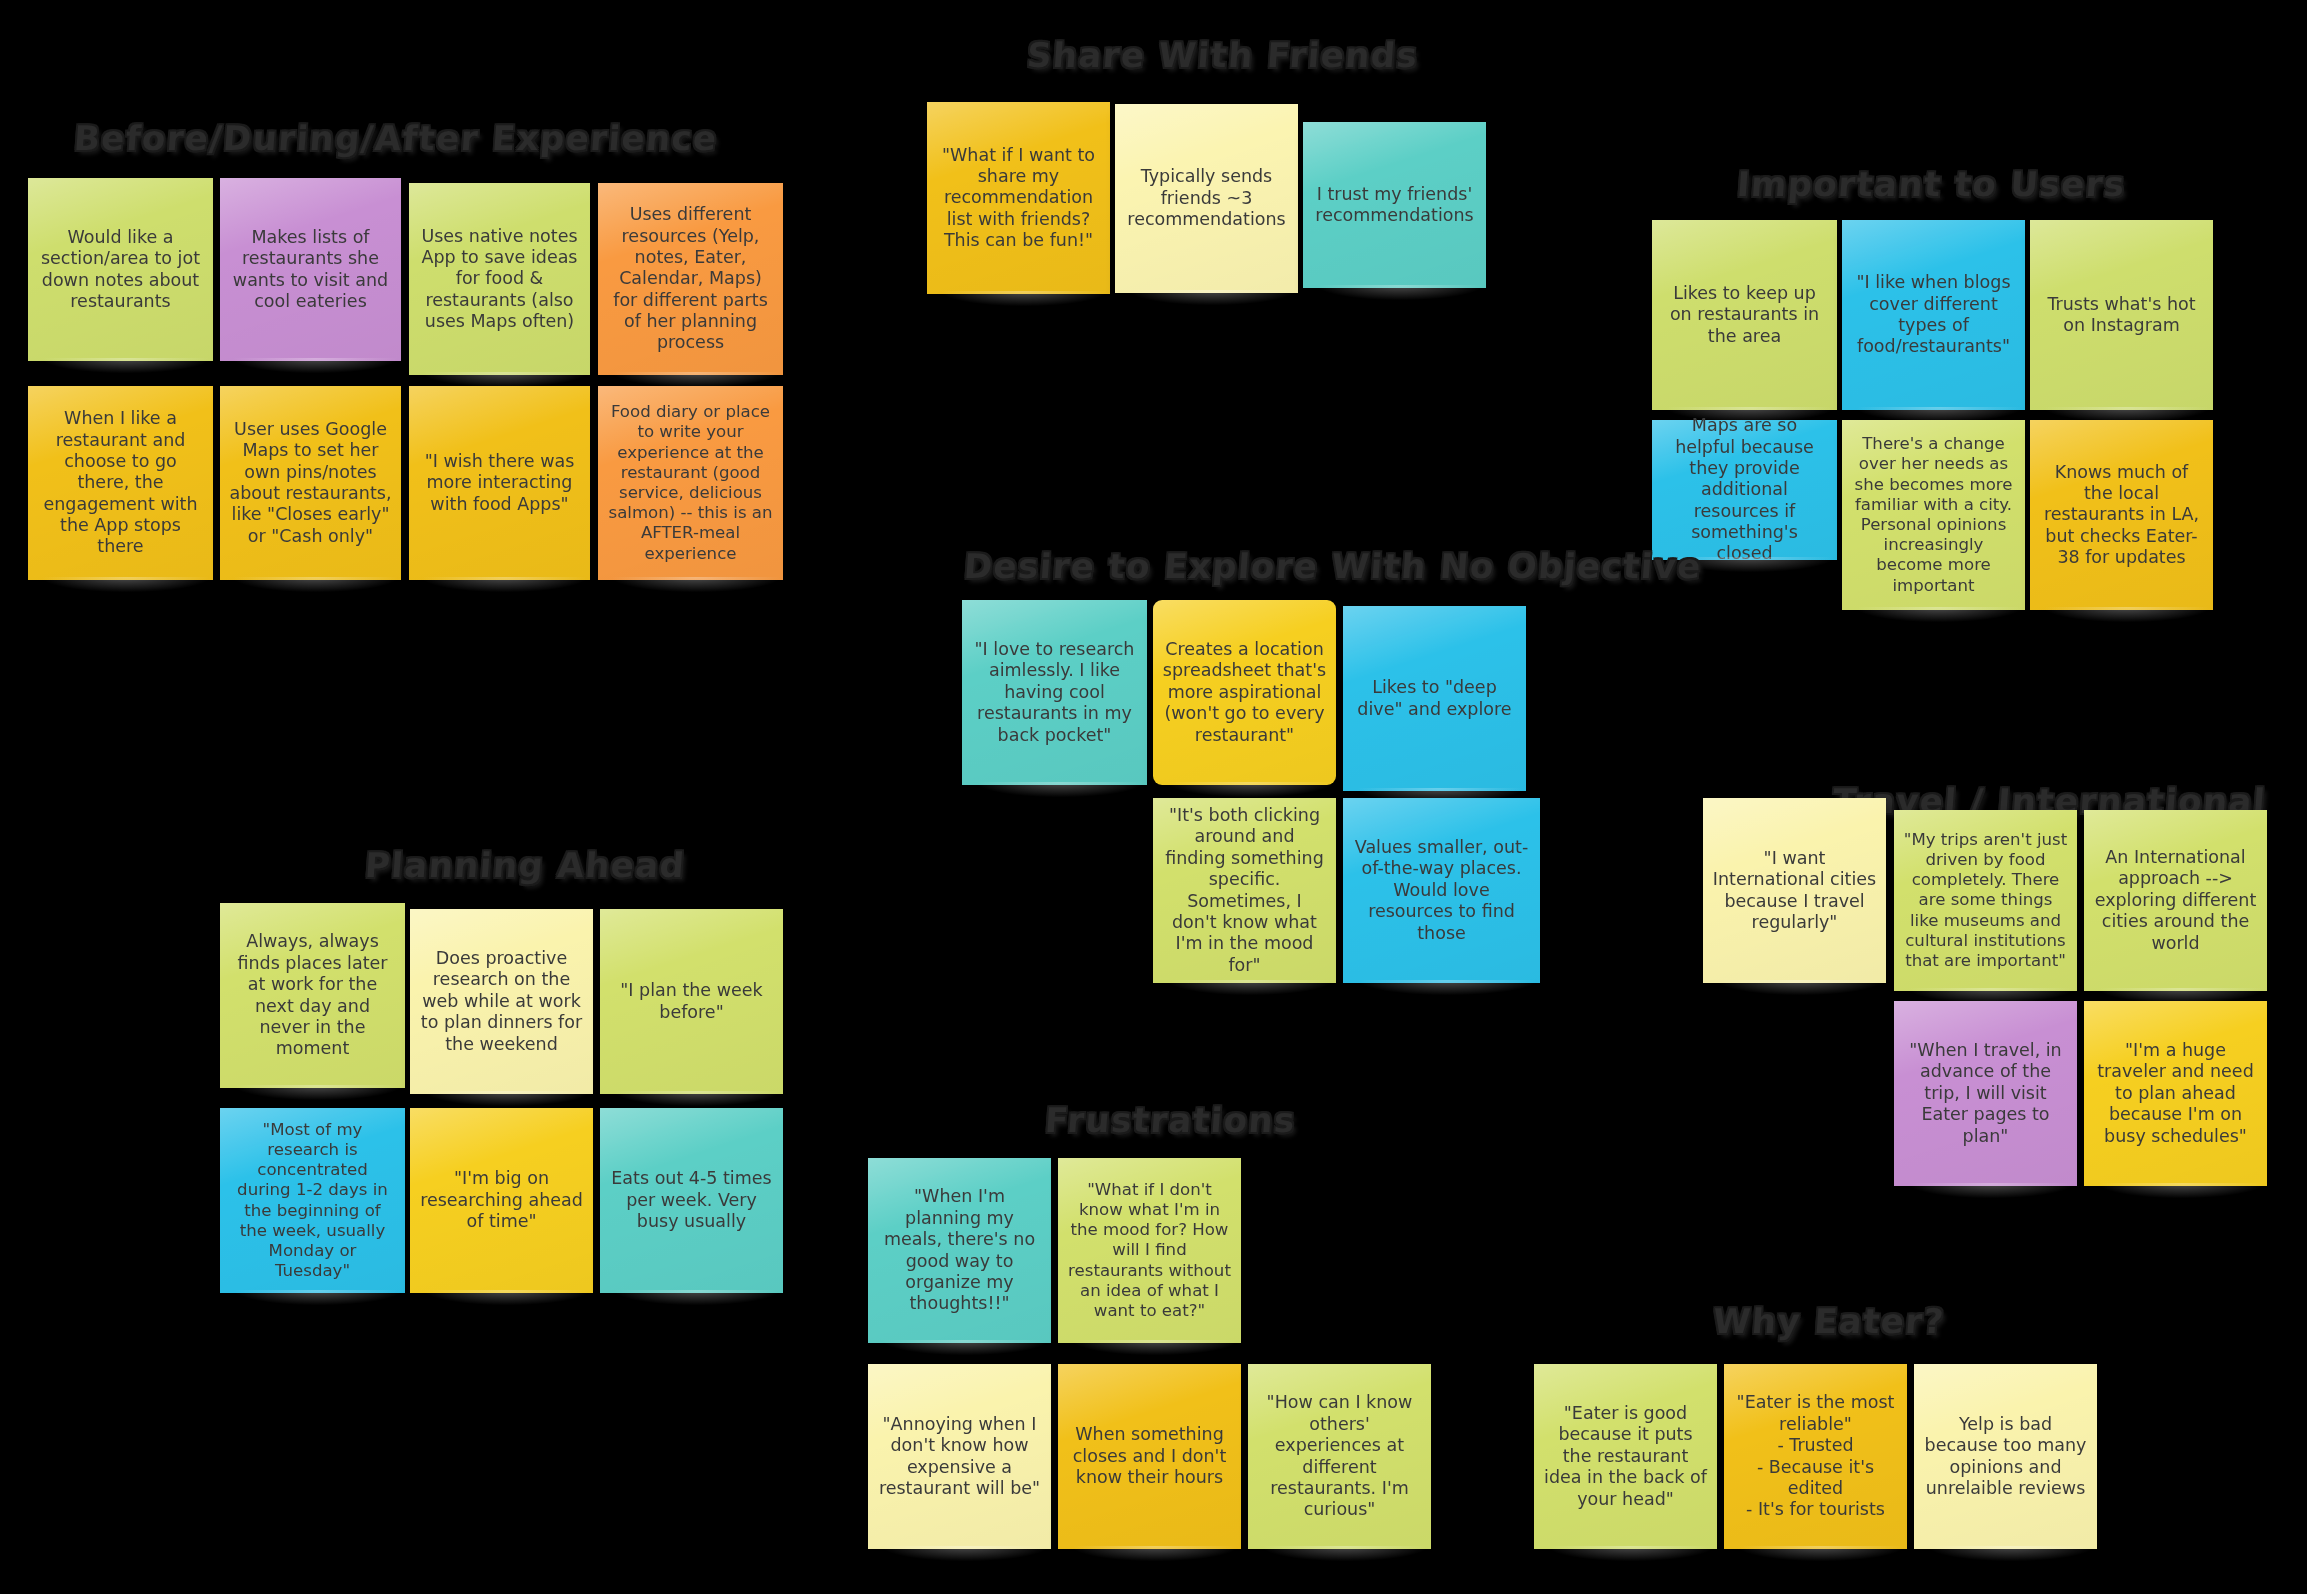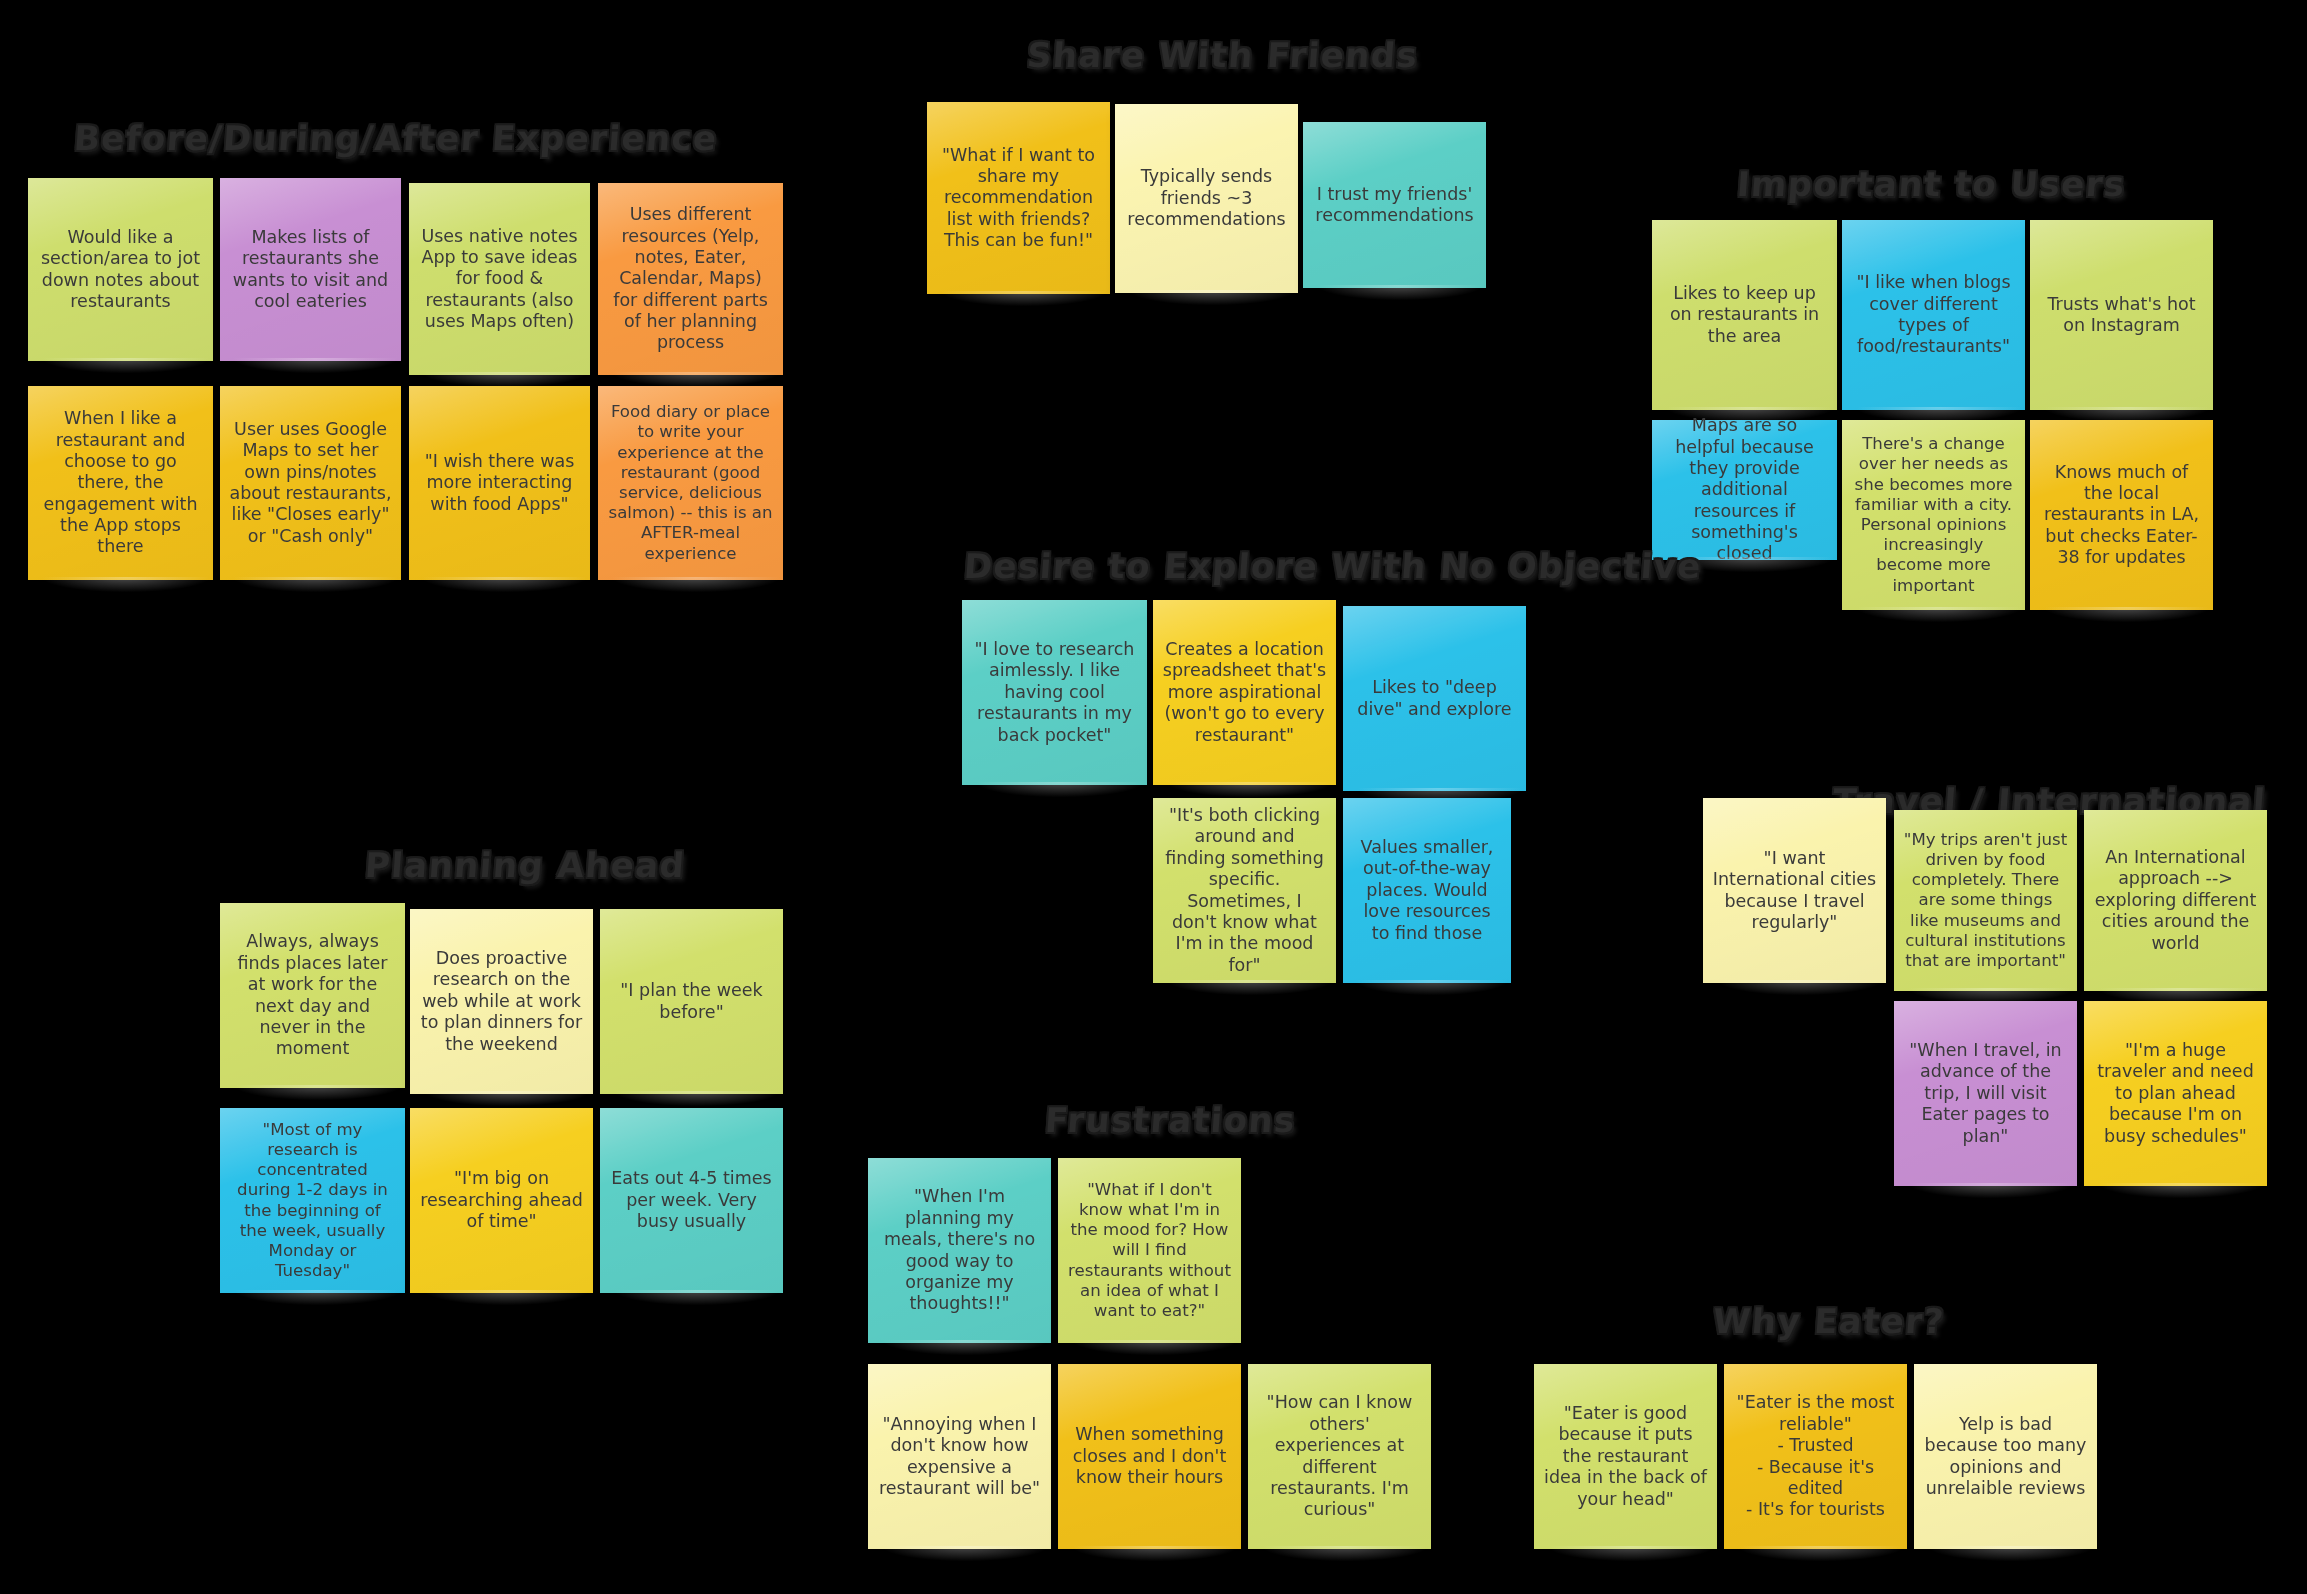--- a/index.html
+++ b/index.html
@@ -94,24 +94,24 @@
     <div class="note" style="left: 1303px; top: 122px; width: 183px; height: 166px; background-color: rgb(94, 207, 198); font-size: 17.5px; color: rgb(58, 58, 58);"><span class="txt">I trust my friends' recommendations</span></div>
     <div class="cluster-title" style="left: 1737px; top: 164px;">Important to Users</div>
     <div class="note" style="left: 1652px; top: 220px; width: 185px; height: 190px; background-color: rgb(206, 222, 111); font-size: 17.5px; color: rgb(58, 58, 58);"><span class="txt">Likes to keep up on restaurants in the area</span></div>
     <div class="note" style="left: 1842px; top: 220px; width: 183px; height: 190px; background-color: rgb(46, 192, 232); font-size: 17.5px; color: rgb(58, 58, 58);"><span class="txt">"I like when blogs cover different types of food/restaurants"</span></div>
     <div class="note" style="left: 2030px; top: 220px; width: 183px; height: 190px; background-color: rgb(206, 222, 111); font-size: 17.5px; color: rgb(58, 58, 58);"><span class="txt">Trusts what's hot on Instagram</span></div>
     <div class="note" style="left: 1652px; top: 420px; width: 185px; height: 140px; background-color: rgb(46, 192, 232); font-size: 17.5px; color: rgb(58, 58, 58);"><span class="txt">Maps are so helpful because they provide additional resources if something's closed</span></div>
     <div class="note" style="left: 1842px; top: 420px; width: 183px; height: 190px; background-color: rgb(210, 224, 110); font-size: 16.6px; color: rgb(58, 58, 58);"><span class="txt">There's a change over her needs as she becomes more familiar with a city. Personal opinions increasingly become more important</span></div>
     <div class="note" style="left: 2030px; top: 420px; width: 183px; height: 190px; background-color: rgb(240, 192, 28); font-size: 17.5px; color: rgb(58, 58, 58);"><span class="txt">Knows much of the local restaurants in LA, but checks Eater-38 for updates</span></div>
     <div class="cluster-title" style="left: 964px; top: 546px;">Desire to Explore With No Objective</div>
     <div class="note" style="left: 962px; top: 600px; width: 185px; height: 185px; background-color: rgb(94, 207, 198); font-size: 17.5px; color: rgb(58, 58, 58);"><span class="txt">"I love to research aimlessly. I like having cool restaurants in my back pocket"</span></div>
-    <div class="note" style="left: 1153px; top: 600px; width: 183px; height: 185px; background-color: rgb(245, 207, 35); font-size: 17.5px; color: rgb(58, 58, 58);"><span class="txt">Creates a location spreadsheet that's more aspirational (won't go to every restaurant"</span></div>
+    <div class="note" style="left: 1153px; top: 600px; width: 183px; height: 185px; background-color: rgb(245, 207, 35); font-size: 17.5px; color: rgb(58, 58, 58); border-radius: 9px;"><span class="txt">Creates a location spreadsheet that's more aspirational (won't go to every restaurant"</span></div>
     <div class="note" style="left: 1343px; top: 606px; width: 183px; height: 185px; background-color: rgb(46, 192, 232); font-size: 17.5px; color: rgb(58, 58, 58);"><span class="txt">Likes to "deep dive" and explore</span></div>
     <div class="note" style="left: 1153px; top: 798px; width: 183px; height: 185px; background-color: rgb(210, 224, 110); font-size: 17.5px; color: rgb(58, 58, 58);"><span class="txt">"It's both clicking around and finding something specific. Sometimes, I don't know what I'm in the mood for"</span></div>
-    <div class="note" style="left: 1343px; top: 798px; width: 168px; height: 185px; background-color: rgb(46, 192, 232); font-size: 17.5px; color: rgb(58, 58, 58);"><span class="txt">Values smaller, out-of-the-way places. Would love resources to find those</span></div>
+    <div class="note" style="left: 1343px; top: 798px; width: 197px; height: 185px; background-color: rgb(46, 192, 232); font-size: 17.5px; color: rgb(58, 58, 58);"><span class="txt">Values smaller, out-of-the-way places. Would love resources to find those</span></div>
     <div class="cluster-title" style="left: 365px; top: 845px;">Planning Ahead</div>
     <div class="note" style="left: 220px; top: 903px; width: 185px; height: 185px; background-color: rgb(210, 224, 110); font-size: 17.5px; color: rgb(58, 58, 58);"><span class="txt">Always, always finds places later at work for the next day and never in the moment</span></div>
     <div class="note" style="left: 410px; top: 909px; width: 183px; height: 185px; background-color: rgb(250, 243, 174); font-size: 17.5px; color: rgb(58, 58, 58);"><span class="txt">Does proactive research on the web while at work to plan dinners for the weekend</span></div>
     <div class="note" style="left: 600px; top: 909px; width: 183px; height: 185px; background-color: rgb(210, 224, 110); font-size: 17.5px; color: rgb(58, 58, 58);"><span class="txt">"I plan the week before"</span></div>
     <div class="note" style="left: 220px; top: 1108px; width: 185px; height: 185px; background-color: rgb(46, 192, 232); font-size: 16.6px; color: rgb(58, 58, 58);"><span class="txt">"Most of my research is concentrated during 1-2 days in the beginning of the week, usually Monday or Tuesday"</span></div>
     <div class="note" style="left: 410px; top: 1108px; width: 183px; height: 185px; background-color: rgb(245, 207, 35); font-size: 17.5px; color: rgb(58, 58, 58);"><span class="txt">"I'm big on researching ahead of time"</span></div>
     <div class="note" style="left: 600px; top: 1108px; width: 183px; height: 185px; background-color: rgb(94, 207, 198); font-size: 17.5px; color: rgb(58, 58, 58);"><span class="txt">Eats out 4-5 times per week. Very busy usually</span></div>
     <div class="cluster-title" style="left: 1833px; top: 781px;">Travel / International</div>
     <div class="note" style="left: 1703px; top: 798px; width: 183px; height: 185px; background-color: rgb(250, 243, 174); font-size: 17.5px; color: rgb(58, 58, 58);"><span class="txt">"I want International cities because I travel regularly"</span></div>
     <div class="note" style="left: 1894px; top: 810px; width: 183px; height: 181px; background-color: rgb(210, 224, 110); font-size: 16.6px; color: rgb(58, 58, 58);"><span class="txt">"My trips aren't just driven by food completely. There are some things like museums and cultural institutions that are important"</span></div>

